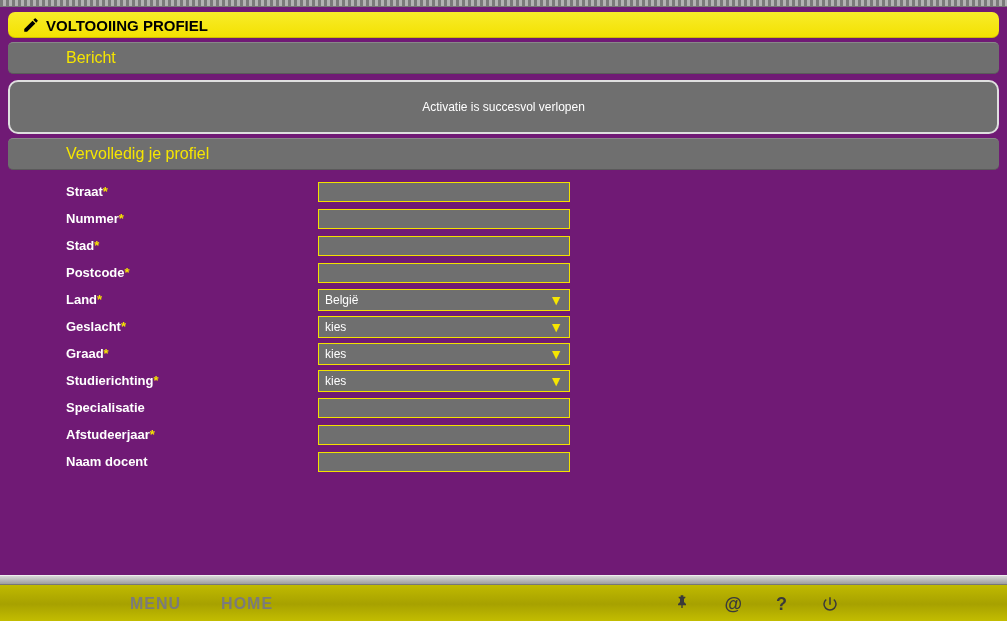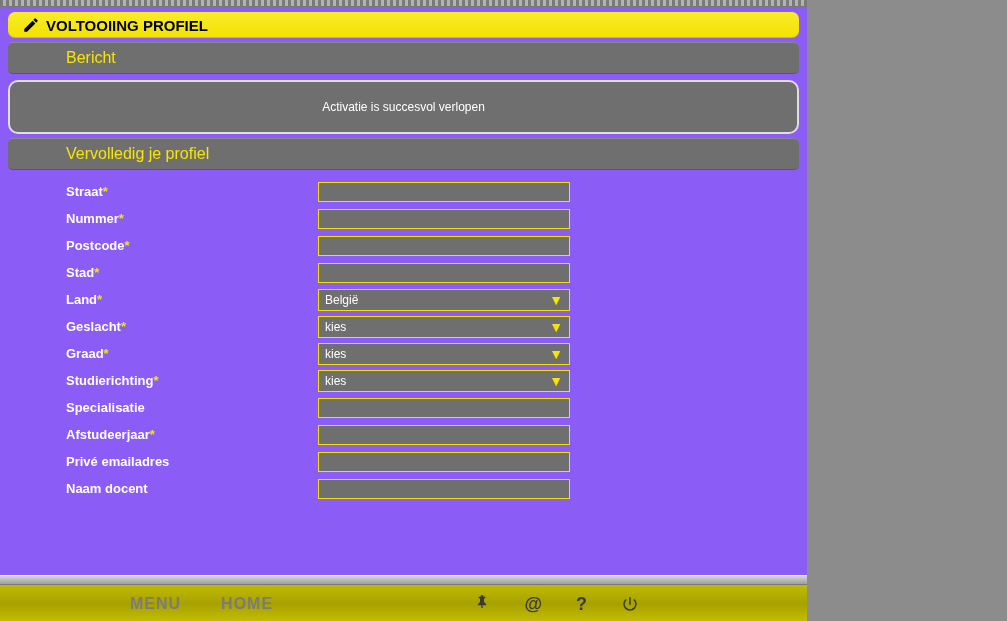--- a/index.html
+++ b/index.html
@@ -1,17 +1,17 @@
 <!DOCTYPE html>
 <html><head>
 <meta charset="utf-8">
 <style>
   html,body { margin:0; padding:0; height:100%; font-family: Arial, Helvetica, sans-serif; background:#8c8c8c; }
   body { font-size:13px; color:#fff; }
-  .stage { width:807px; height:621px; background:#8b5cf6; overflow:hidden; position:relative; }
+  .stage { width:1007px; height:621px; background:#701a75; overflow:hidden; position:relative; }
 
   
   .ruler { height:6px; background:repeating-linear-gradient(90deg,#7a7a7a 0 3px,#b3b3b3 3px 6px); border-bottom:1px solid #777; }
 
   .content { padding:2px 8px 0 8px; }
 
   .title-bar {
     background: linear-gradient(#f8ec2a,#f3e100);
     color:#000;
     border-radius:7px;
@@ -137,27 +137,27 @@
 
       <div class="row">
         <div class="lbl"><span>Straat</span><span class="req">*</span></div>
         <input class="txt" type="text" value="" style="">
       </div>
       <div class="row">
         <div class="lbl"><span>Nummer</span><span class="req">*</span></div>
         <input class="txt" type="text" value="" style="">
       </div>
       <div class="row">
+        <div class="lbl"><span>Stad</span><span class="req">*</span></div>
+        <input class="txt" type="text" value="" style="">
+      </div>
+      <div class="row">
         <div class="lbl"><span>Postcode</span><span class="req">*</span></div>
         <input class="txt" type="text" value="" style="">
       </div>
-      <div class="row">
-        <div class="lbl"><span>Stad</span><span class="req">*</span></div>
-        <input class="txt" type="text" value="" style="">
-      </div>
 
       <div class="row">
         <div class="lbl"><span>Land</span><span class="req">*</span></div>
         <div class="sel">
           <span>België</span>
           <span class="arrow">▼</span>
         </div>
       </div>
       <div class="row">
         <div class="lbl"><span>Geslacht</span><span class="req">*</span></div>
@@ -180,24 +180,20 @@
           <span class="arrow">▼</span>
         </div>
       </div>
 
       <div class="row">
         <div class="lbl"><span>Specialisatie</span></div>
         <input class="txt" type="text" value="" style="">
       </div>
       <div class="row">
         <div class="lbl"><span>Afstudeerjaar</span><span class="req">*</span></div>
-        <input class="txt" type="text" value="" style="">
-      </div>
-      <div class="row">
-        <div class="lbl"><span>Privé emailadres</span></div>
         <input class="txt" type="text" value="" style="">
       </div>
       <div class="row">
         <div class="lbl"><span>Naam docent</span></div>
         <input class="txt" type="text" value="" style="">
       </div>
 
 
 
     </div>

